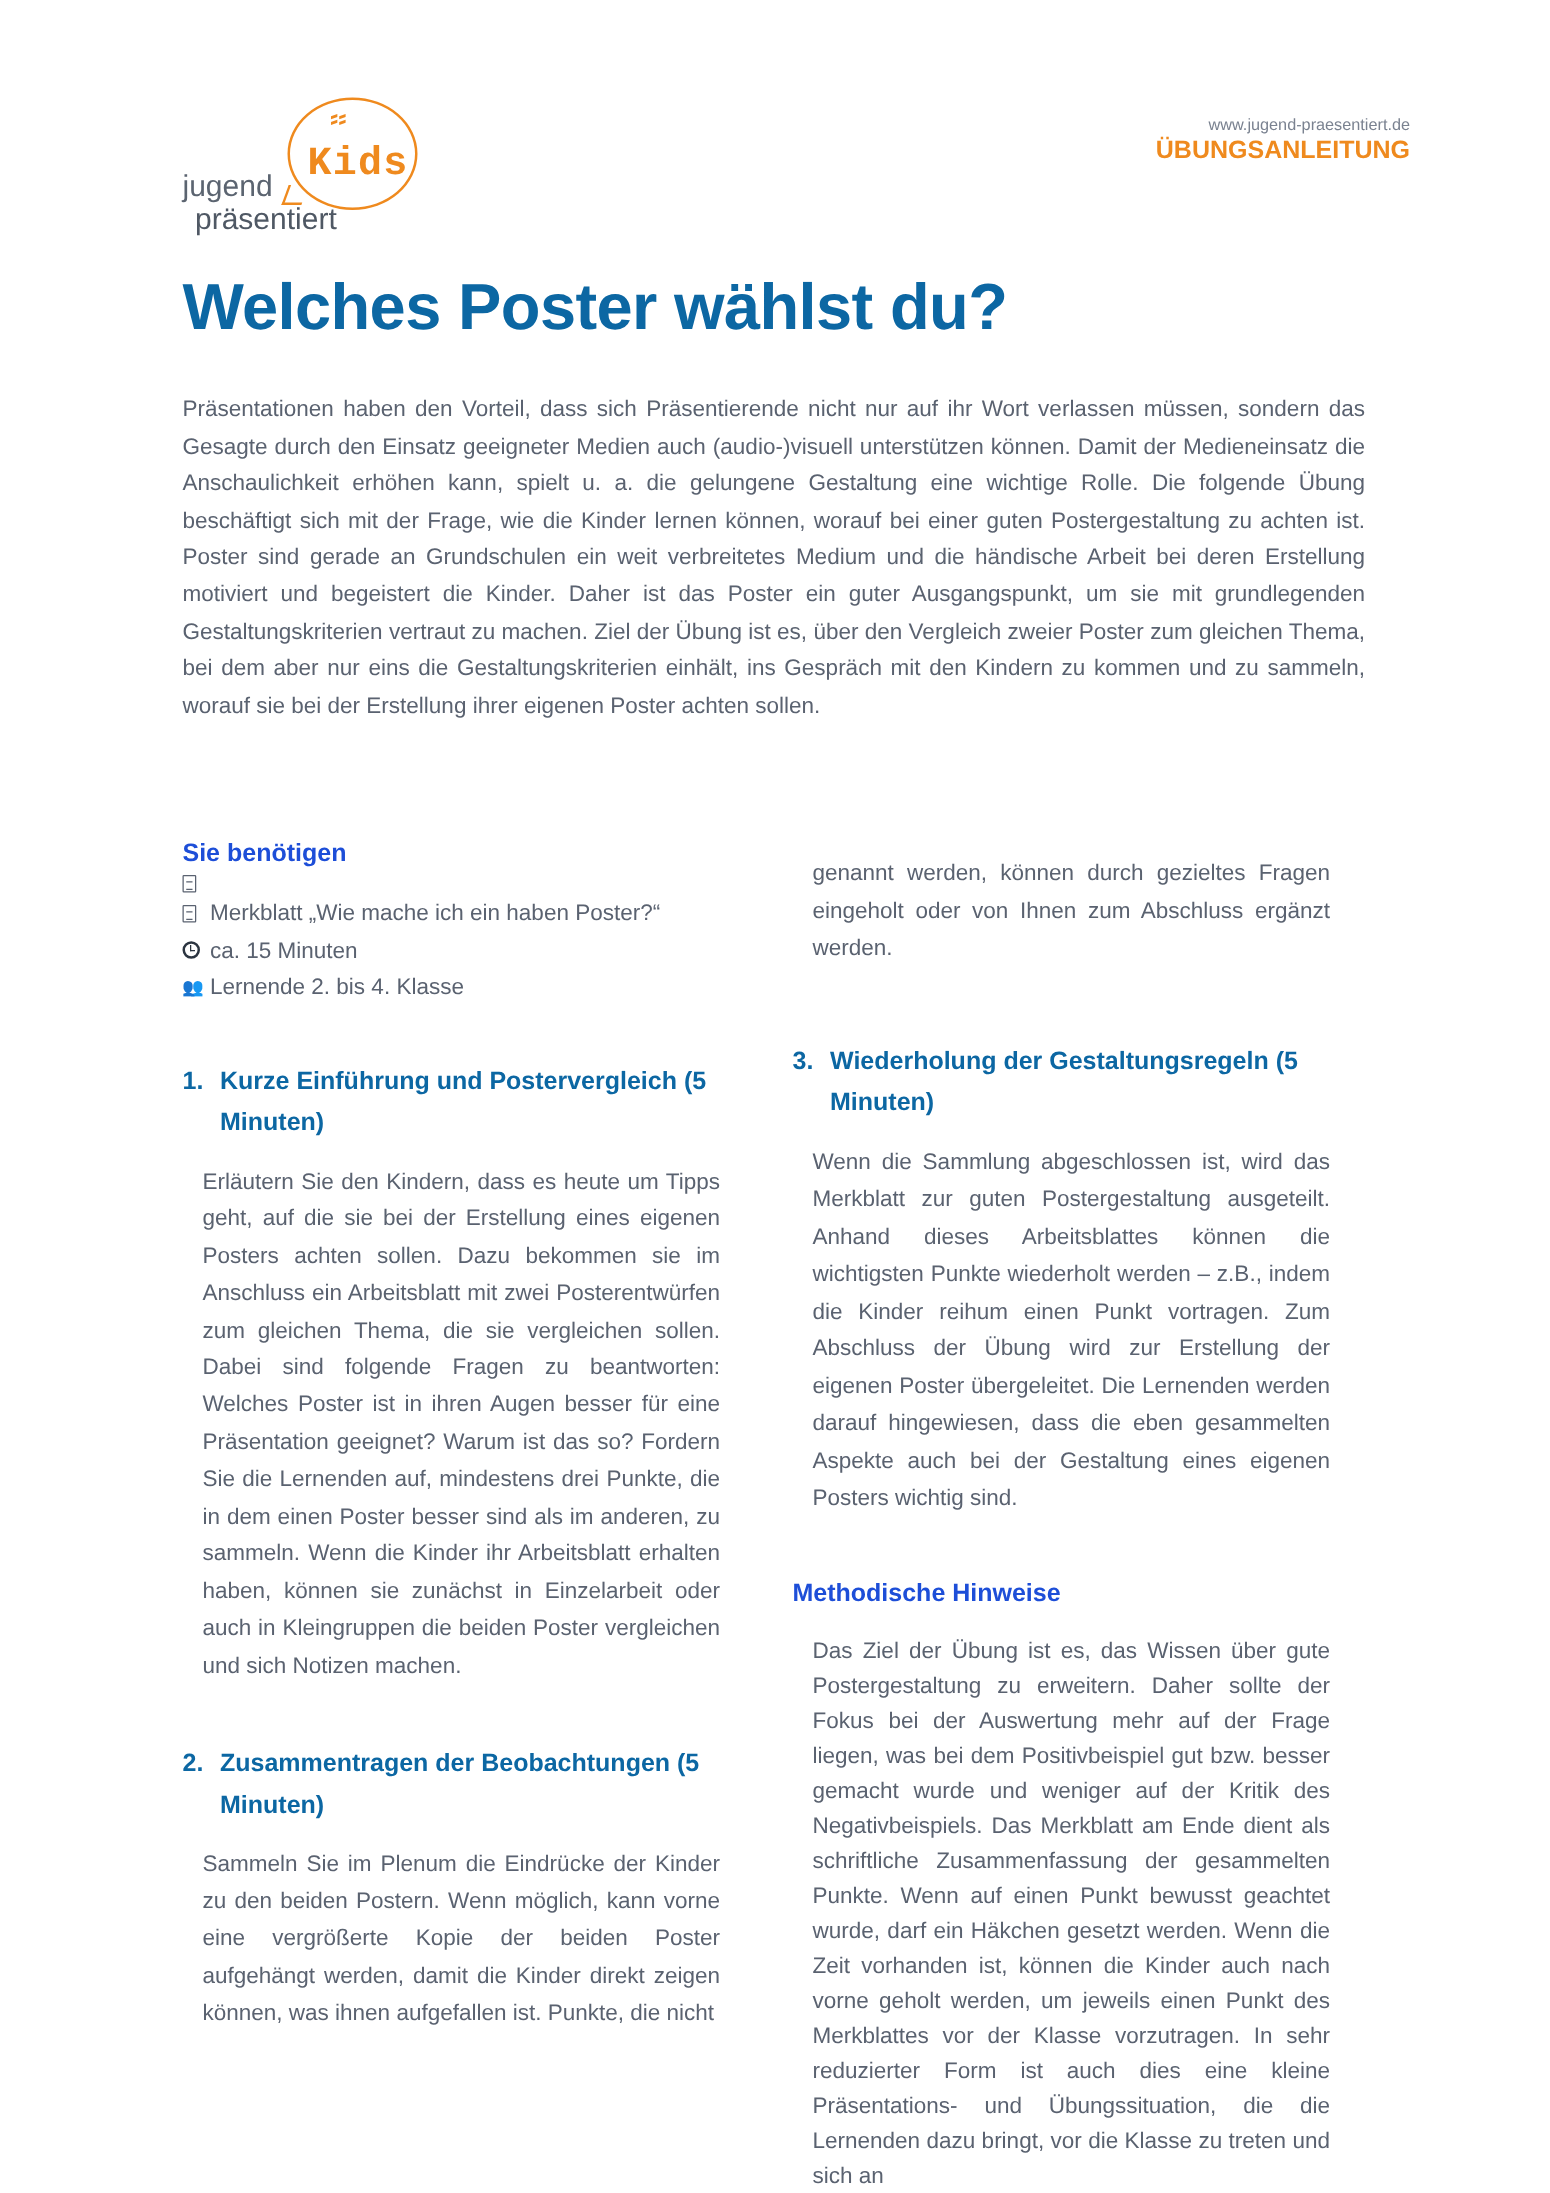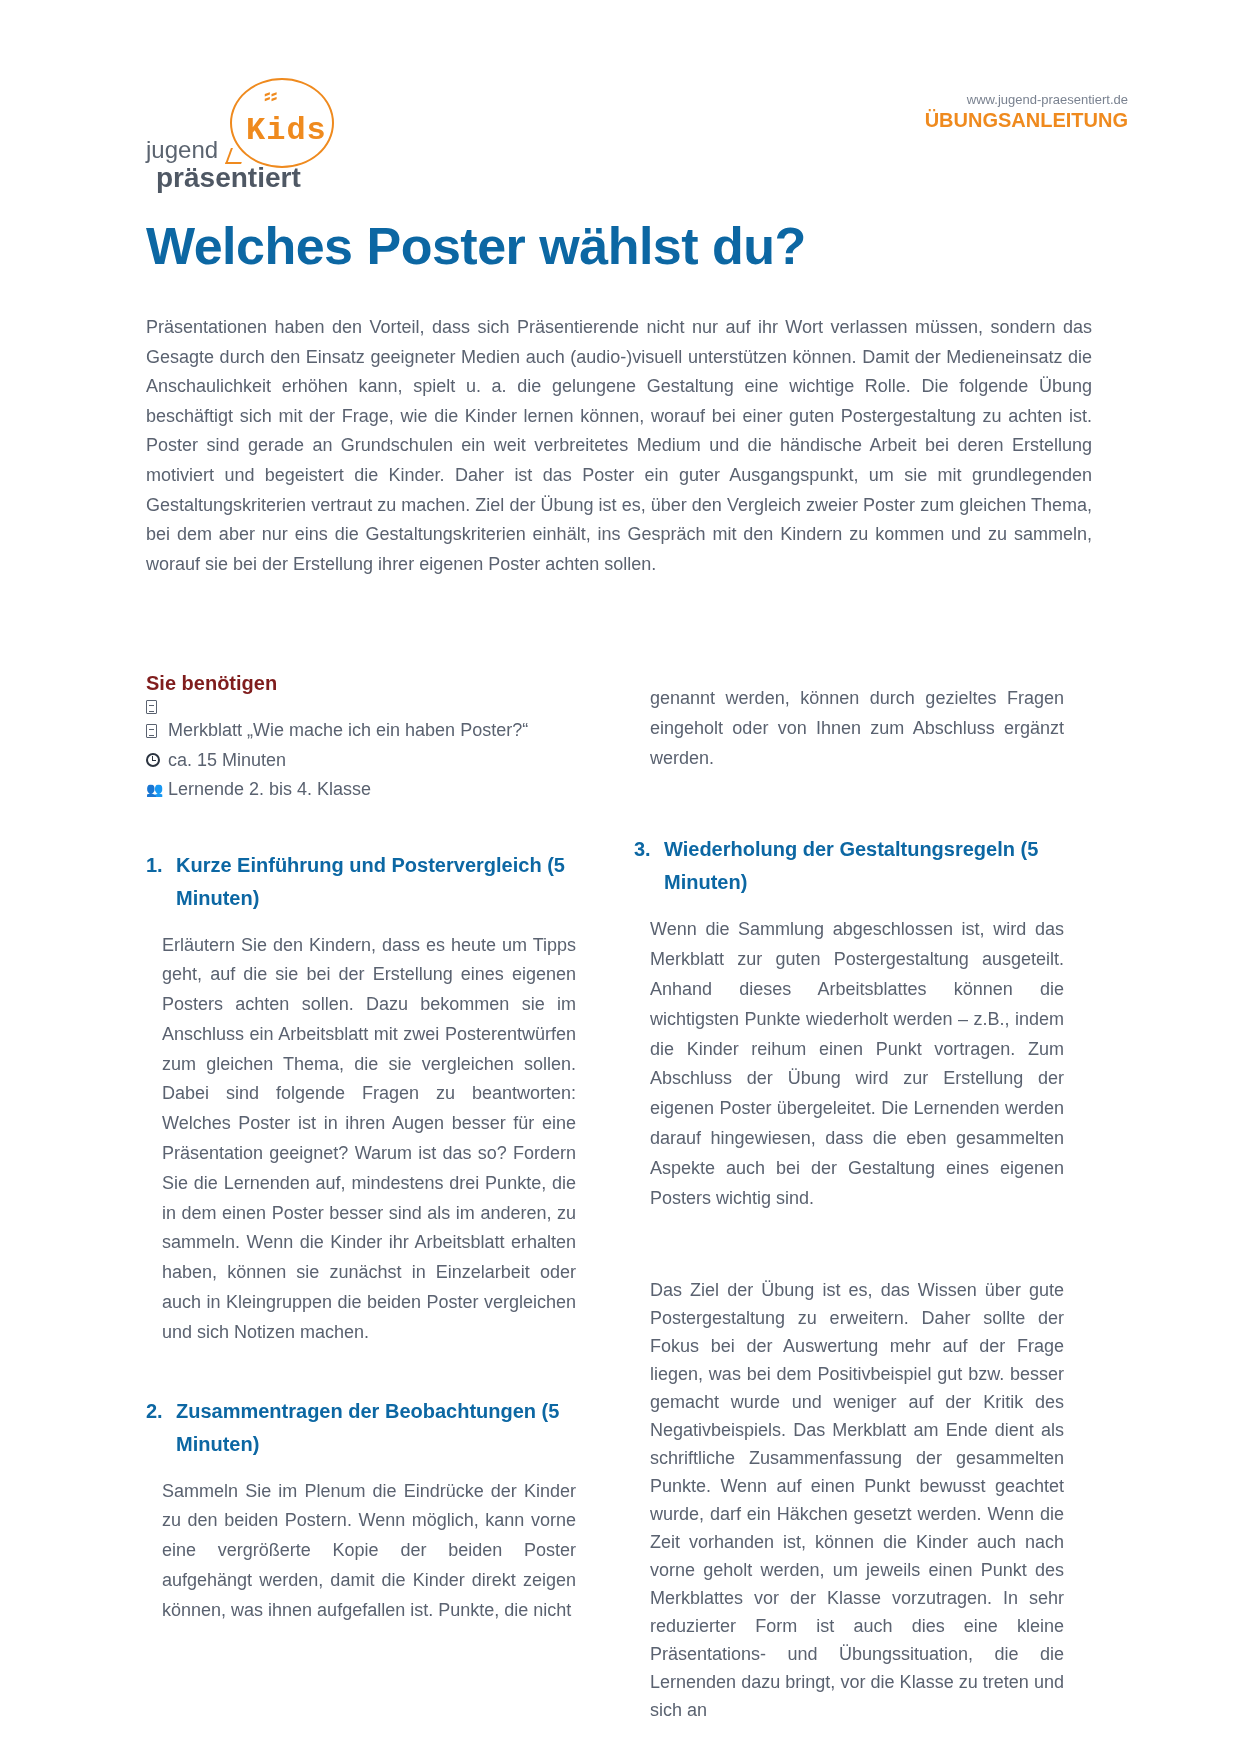--- a/index.html
+++ b/index.html
@@ -7,36 +7,36 @@
          font-family:"Liberation Sans", sans-serif; color:#5a6270; }
   .logo { position:absolute; left:146px; top:70px; width:200px; height:125px; }
   .logo .bubble { position:absolute; left:84px; top:8px; width:100px; height:86px;
                   border:2px solid #ef8a1e; border-radius:50%; }
   .logo .bubble-tail { position:absolute; left:82px; top:78px; width:14px; height:14px;
                        border-left:2px solid #ef8a1e; border-bottom:2px solid #ef8a1e; transform:skewX(-20deg); }
   .logo .kids { position:absolute; left:100px; top:42px; font-size:32px; font-weight:bold; color:#ef8a1e; letter-spacing:1px;
                 font-family:Liberation Mono, monospace; }
   .logo .marks { position:absolute; left:118px; top:14px; font-size:20px; font-weight:bold; color:#ef8a1e; }
   .logo .jugend { position:absolute; left:0; top:66px; font-size:24px; color:#5b6470; }
-  .logo .praes { position:absolute; left:10px; top:92px; font-size:28px; font-weight:bold; color:#4f5864; }
+  .logo .praes { position:absolute; left:10px; top:92px; font-size:24px; font-weight:normal; color:#4f5864; }
 
   .header-right { position:absolute; right:112px; top:92px; text-align:right;margin-left:32px; }
   .header-right .url { font-size:13px; color:#7a8290; }
   .header-right .kind { font-size:20px; font-weight:bold; color:#ef8a1e; margin-top:2px; }
 
   h1 { position:absolute; left:146px; top:216px; margin:0; font-size:52px; font-weight:bold; color:#0c67a3; letter-spacing:-0.5px; }
 
   .intro { position:absolute; left:146px; top:313px; width:946px; font-size:18px; line-height:29.6px;
            text-align:justify; color:#5a6270; margin:0; }
 
   .col { position:absolute; width:446px; font-size:18px; line-height:29.8px; color:#5a6270; }
   .col-left { left:146px; top:668px; }
   .col-right { left:634px; top:668px; }
   .col p { margin:16px; text-align:justify; }
-  h2 { margin:0; font-size:20px; font-weight:bold; color:#7f1d1d; line-height:30px; }
+  h2 { margin:0; font-size:20px; font-weight:bold; color:#1d4ed8; line-height:30px; }
   h3 { margin:0; font-size:20px; font-weight:bold; color:#0c67a3; line-height:33px; display:flex; }
   h3 .num { width:30px; flex:none; }
   .needs { list-style:none; margin:0; padding:0; }
   .needs li { display:flex; align-items:center; line-height:29.5px; }
   .needs .ic { width:22px; height:18px; display:inline-flex; align-items:center; justify-content:flex-start; color:#5a6270; flex:none; }
   .ic-doc { width:11px; height:14px; border:1.6px solid #5a6270; box-sizing:border-box; position:relative; border-radius:1px; }
   .ic-doc::after { content:""; position:absolute; left:2px; right:2px; top:4px; height:5px;
                    border-top:1.2px solid #5a6270; border-bottom:1.2px solid #5a6270; }
   .ic-clock { width:14px; height:14px; border:2px solid #2b3440; border-radius:50%; box-sizing:border-box; position:relative; }
   .ic-clock::after { content:""; position:absolute; left:4px; top:1px; width:3px; height:4px; border-left:1.6px solid #2b3440; border-bottom:1.6px solid #2b3440; }
@@ -112,14 +112,15 @@
   <p>genannt werden, können durch gezieltes Fragen eingeholt oder von Ihnen zum Abschluss ergänzt werden.</p>
 
   <div class="gap-md"></div>
   <h3>
     <span class="num">3.</span>
     <span>Wiederholung der Gestaltungsregeln (5 Minuten)</span>
   </h3>
   <p>Wenn die Sammlung abgeschlossen ist, wird das Merkblatt zur guten Postergestaltung ausgeteilt. Anhand dieses Arbeitsblattes können die wichtigsten Punkte wiederholt werden – z.B., indem die Kinder reihum einen Punkt vortragen. Zum Abschluss der Übung wird zur Erstellung der eigenen Poster übergeleitet. Die Lernenden werden darauf hingewiesen, dass die eben gesammelten Aspekte auch bei der Gestaltung eines eigenen Posters wichtig sind.</p>
 
   <div class="gap-sm"></div>
+  <h2>Methodische Hinweise</h2>
   <p style="line-height:28px;">Das Ziel der Übung ist es, das Wissen über gute Postergestaltung zu erweitern. Daher sollte der Fokus bei der Auswertung mehr auf der Frage liegen, was bei dem Positivbeispiel gut bzw. besser gemacht wurde und weniger auf der Kritik des Negativbeispiels. Das Merkblatt am Ende dient als schriftliche Zusammenfassung der gesammelten Punkte. Wenn auf einen Punkt bewusst geachtet wurde, darf ein Häkchen gesetzt werden. Wenn die Zeit vorhanden ist, können die Kinder auch nach vorne geholt werden, um jeweils einen Punkt des Merkblattes vor der Klasse vorzutragen. In sehr reduzierter Form ist auch dies eine kleine Präsentations- und Übungssituation, die die Lernenden dazu bringt, vor die Klasse zu treten und sich an</p>
 </div>
 
 </body></html>

